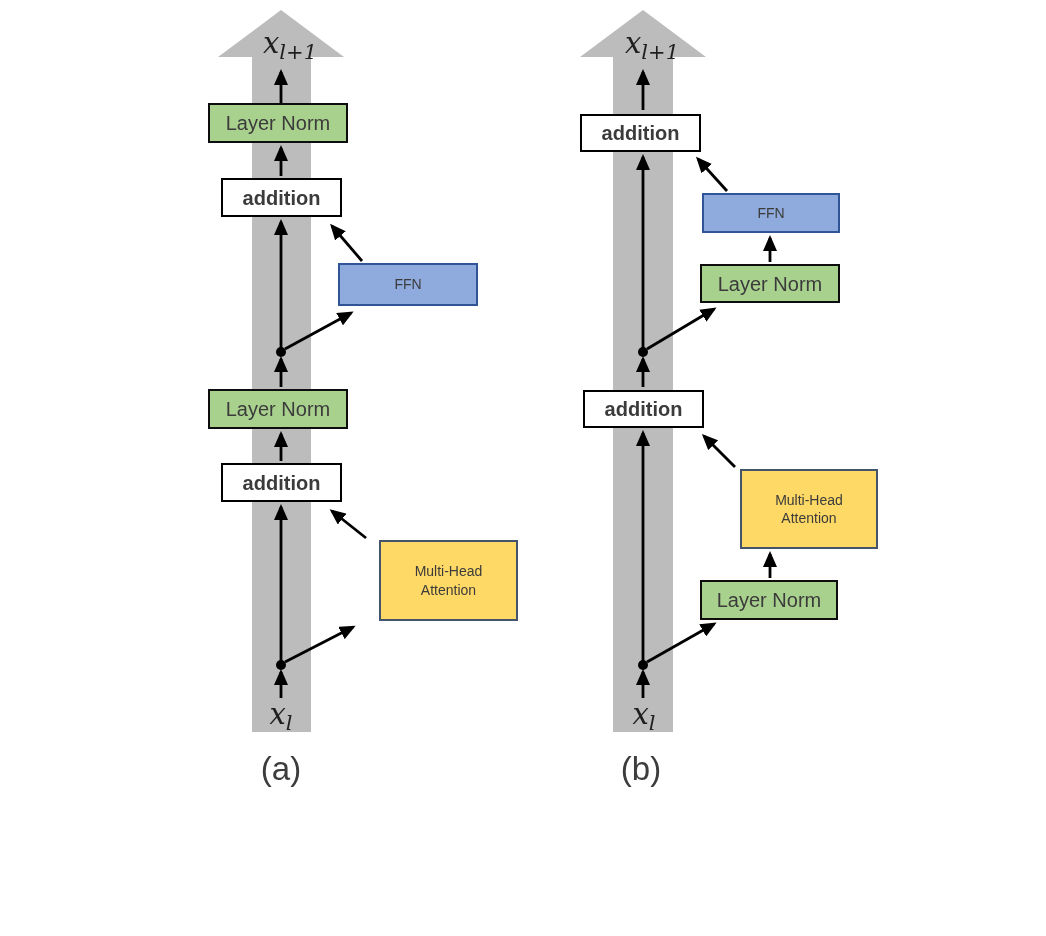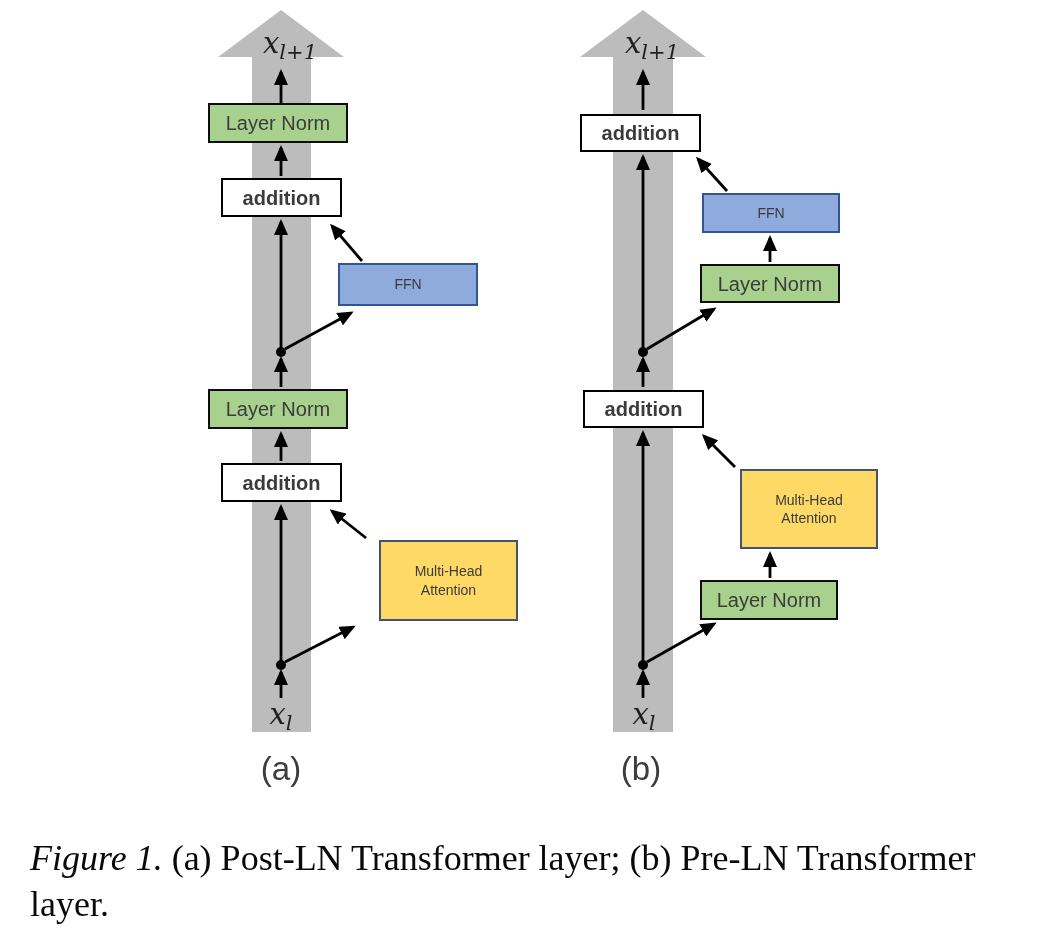--- a/index.html
+++ b/index.html
@@ -130,17 +130,14 @@
       <span style="width:112px;">Multi-Head Attention</span>
     </div>
   <div class="box green fs20" style="left:700px;top:580px;width:138px;height:40px;">
       <span>Layer Norm</span>
     </div>
   <div class="mathlabel" style="left:614px;top:697px;width:60px;">
     <span>x</span><sub>l</sub>
   </div>
   <div class="sublabel" style="left:601px;top:750px;width:80px;">(b)</div>
 
-  <div id="caption">
-    <span class="cap-label">Figure 1.</span><span> (a) Post-LN Transformer layer; (b) Pre-LN Transformer layer.</span>
-  </div>
 
 </div>
 
 </body></html>

